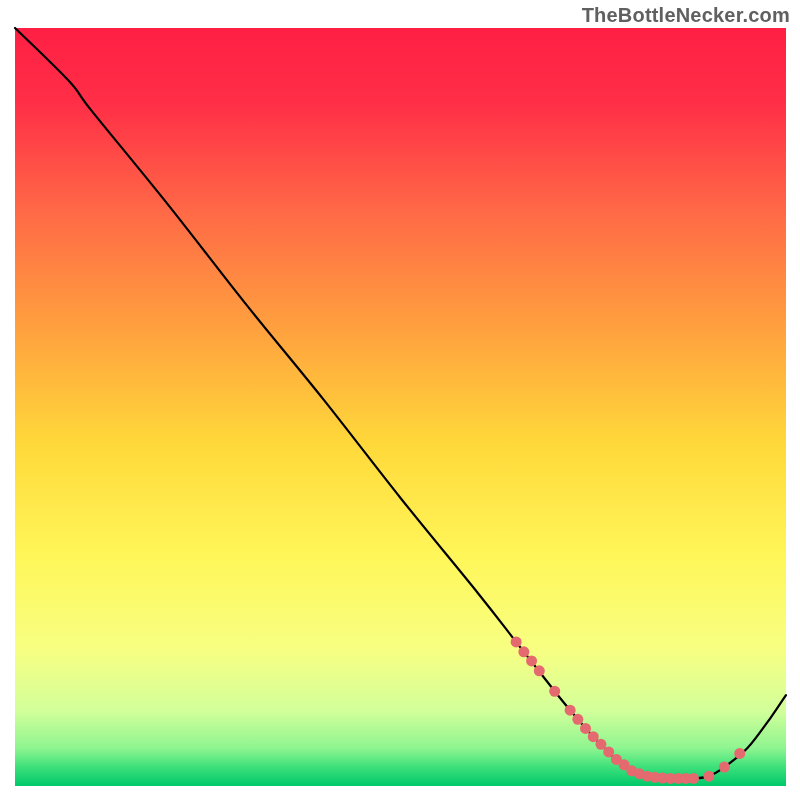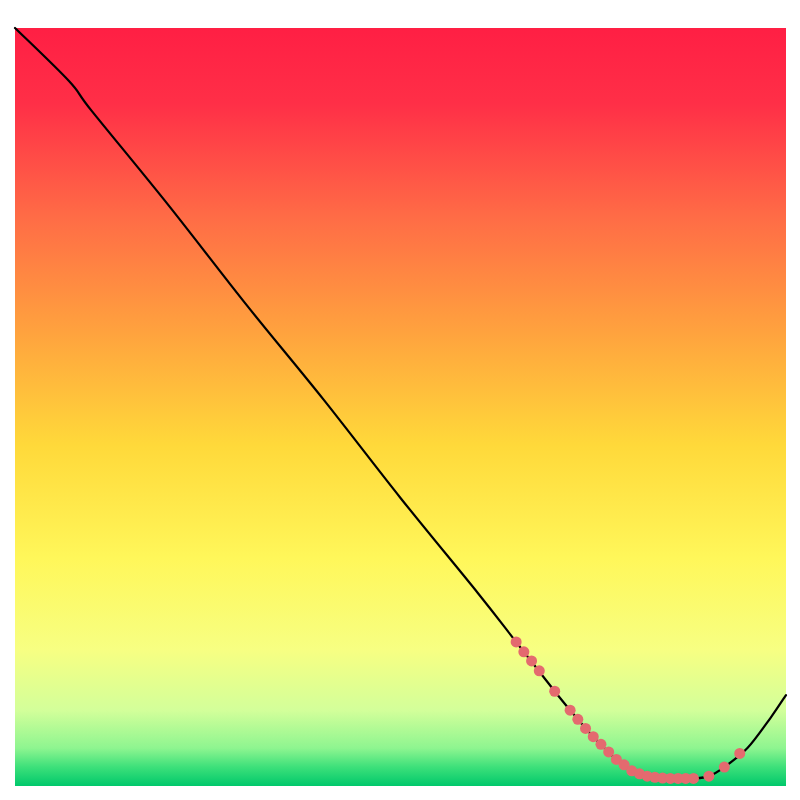--- a/index.html
+++ b/index.html
@@ -28,20 +28,21 @@
   svg.plot {
     position: absolute;
     left: 0;
     top: 0;
   }
 </style>
 </head>
 <body>
 
 <div class="stage">
+  <div class="attribution">TheBottleNecker.com</div>
 
   <svg class="plot" width="800" height="800" viewBox="0 0 800 800">
     <defs>
       <linearGradient id="bg-grad" x1="0" y1="0" x2="0" y2="1">
           <stop offset="0.00%" stop-color="#ff1f44"></stop>
           <stop offset="10.00%" stop-color="#ff2f47"></stop>
           <stop offset="25.00%" stop-color="#ff6c46"></stop>
           <stop offset="40.00%" stop-color="#ffa23e"></stop>
           <stop offset="55.00%" stop-color="#ffd93a"></stop>
           <stop offset="70.00%" stop-color="#fff75a"></stop>

